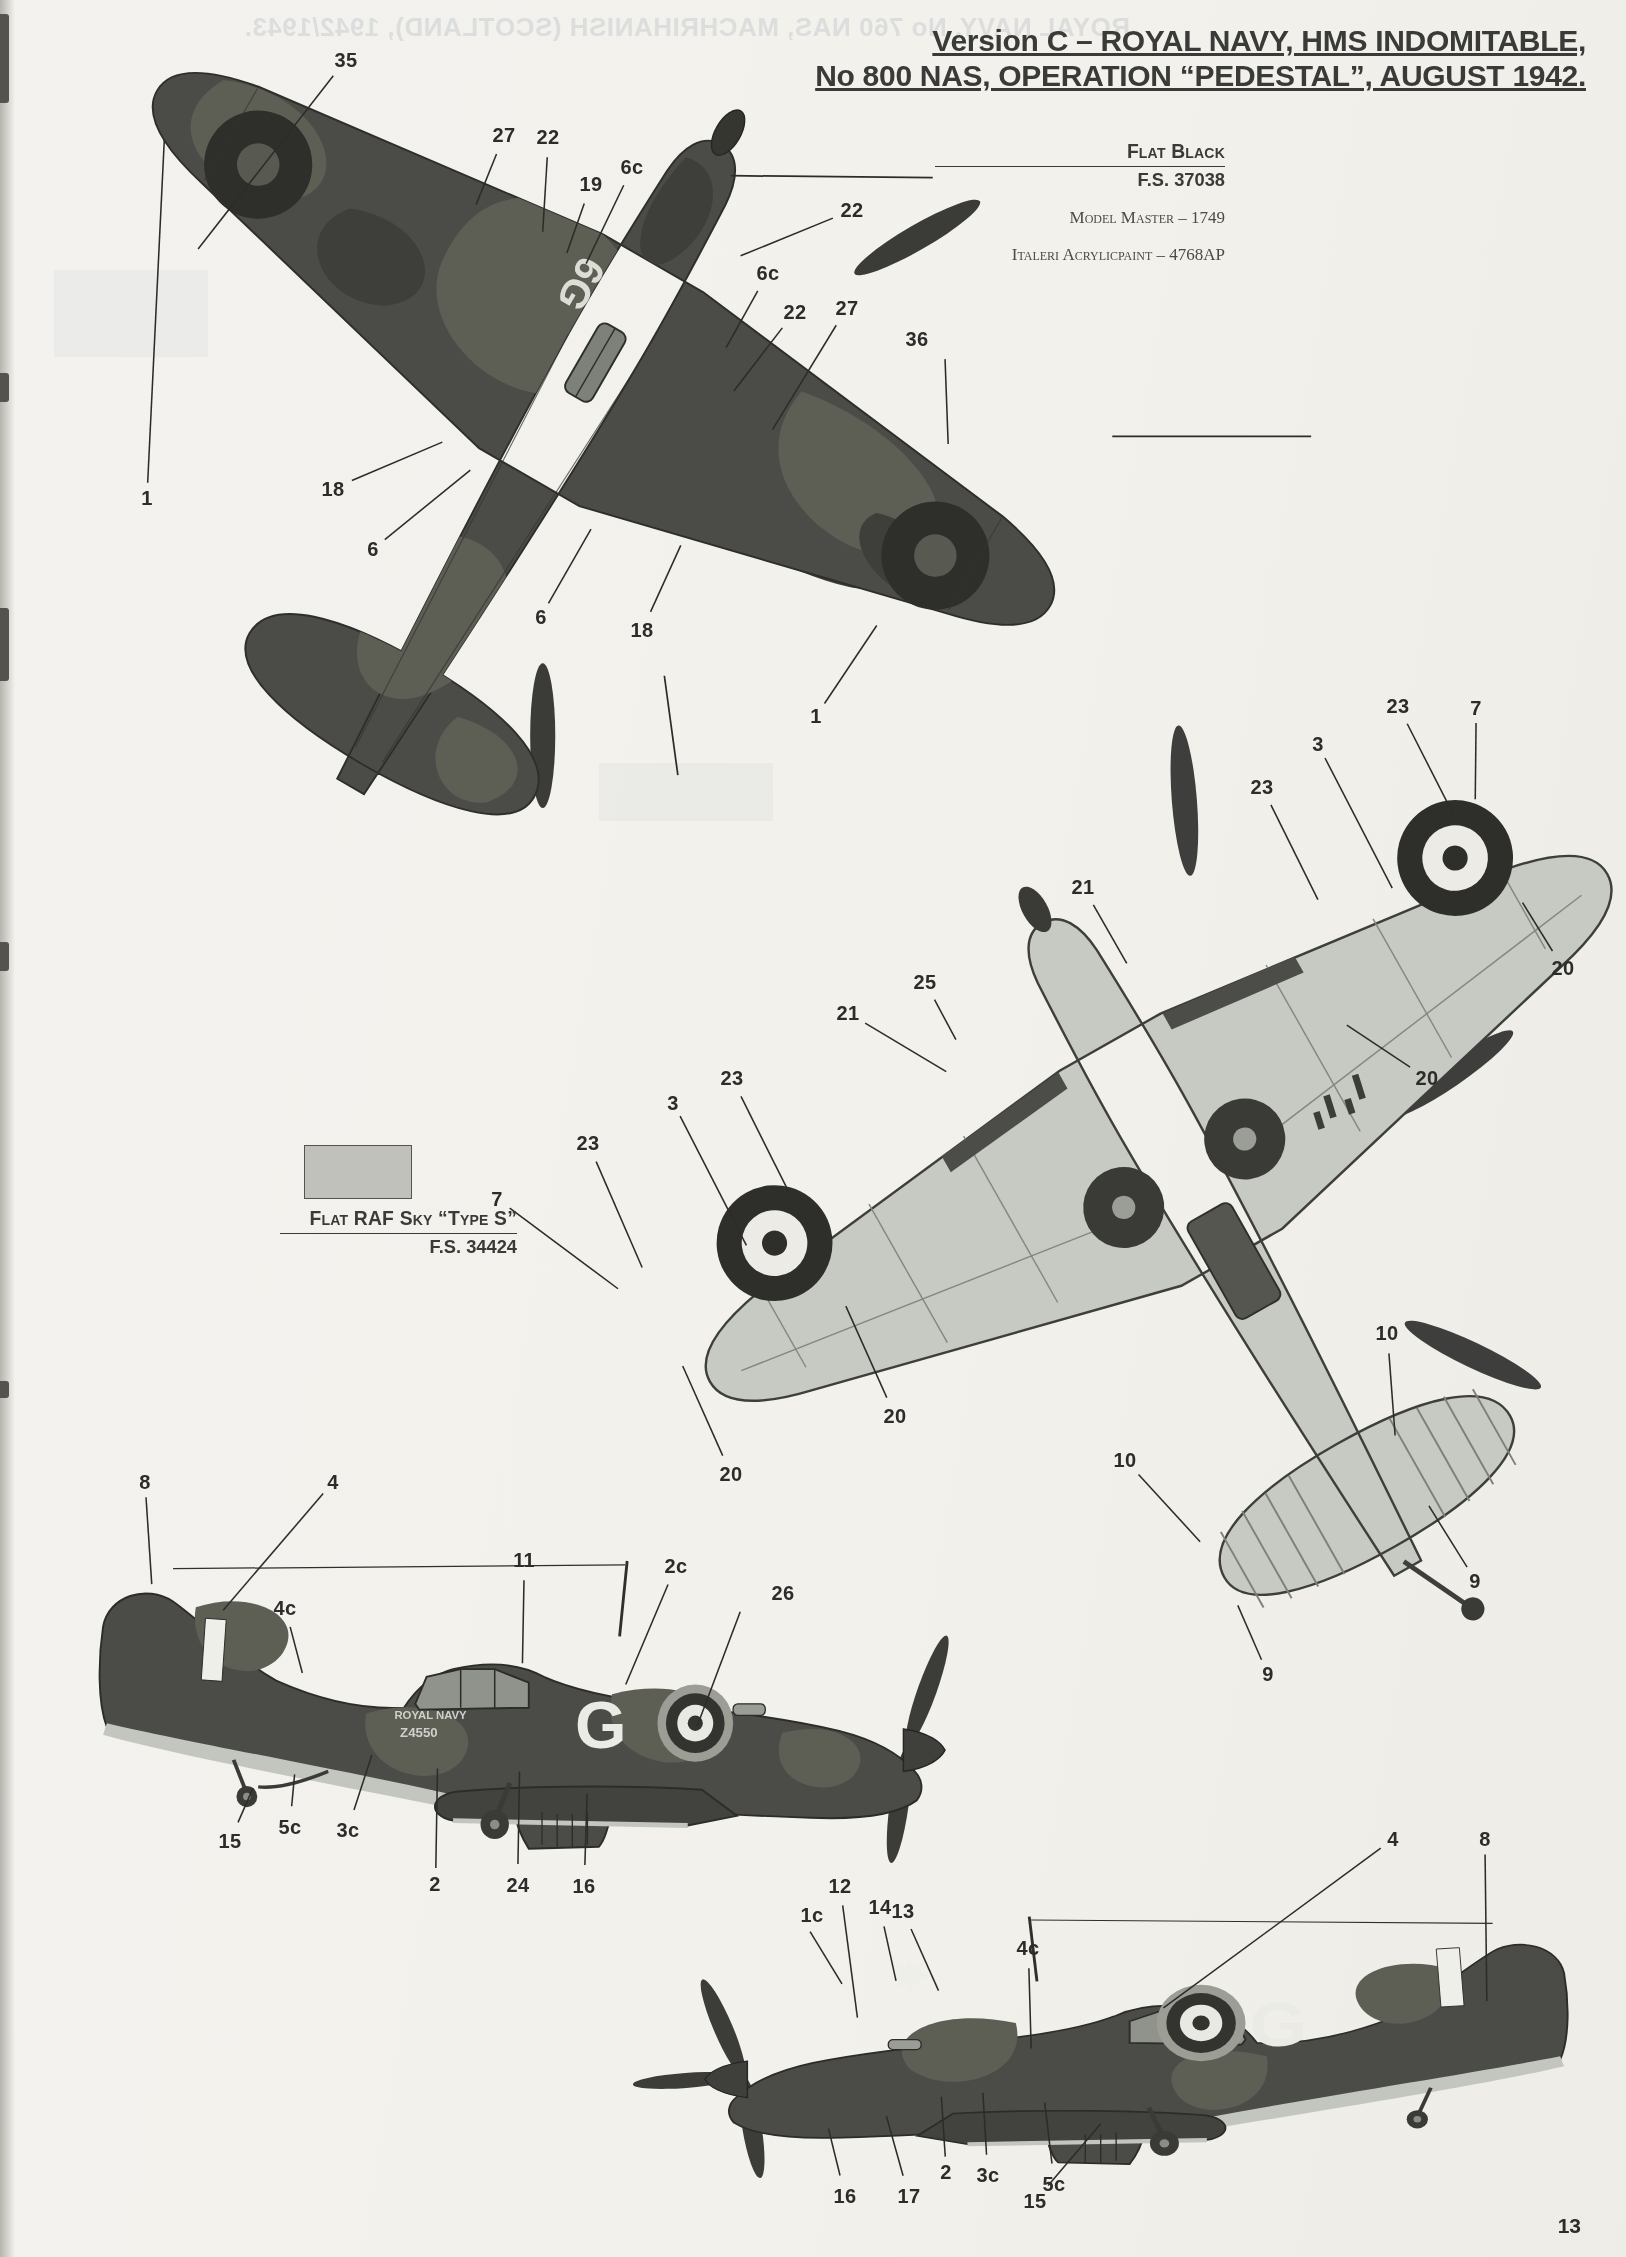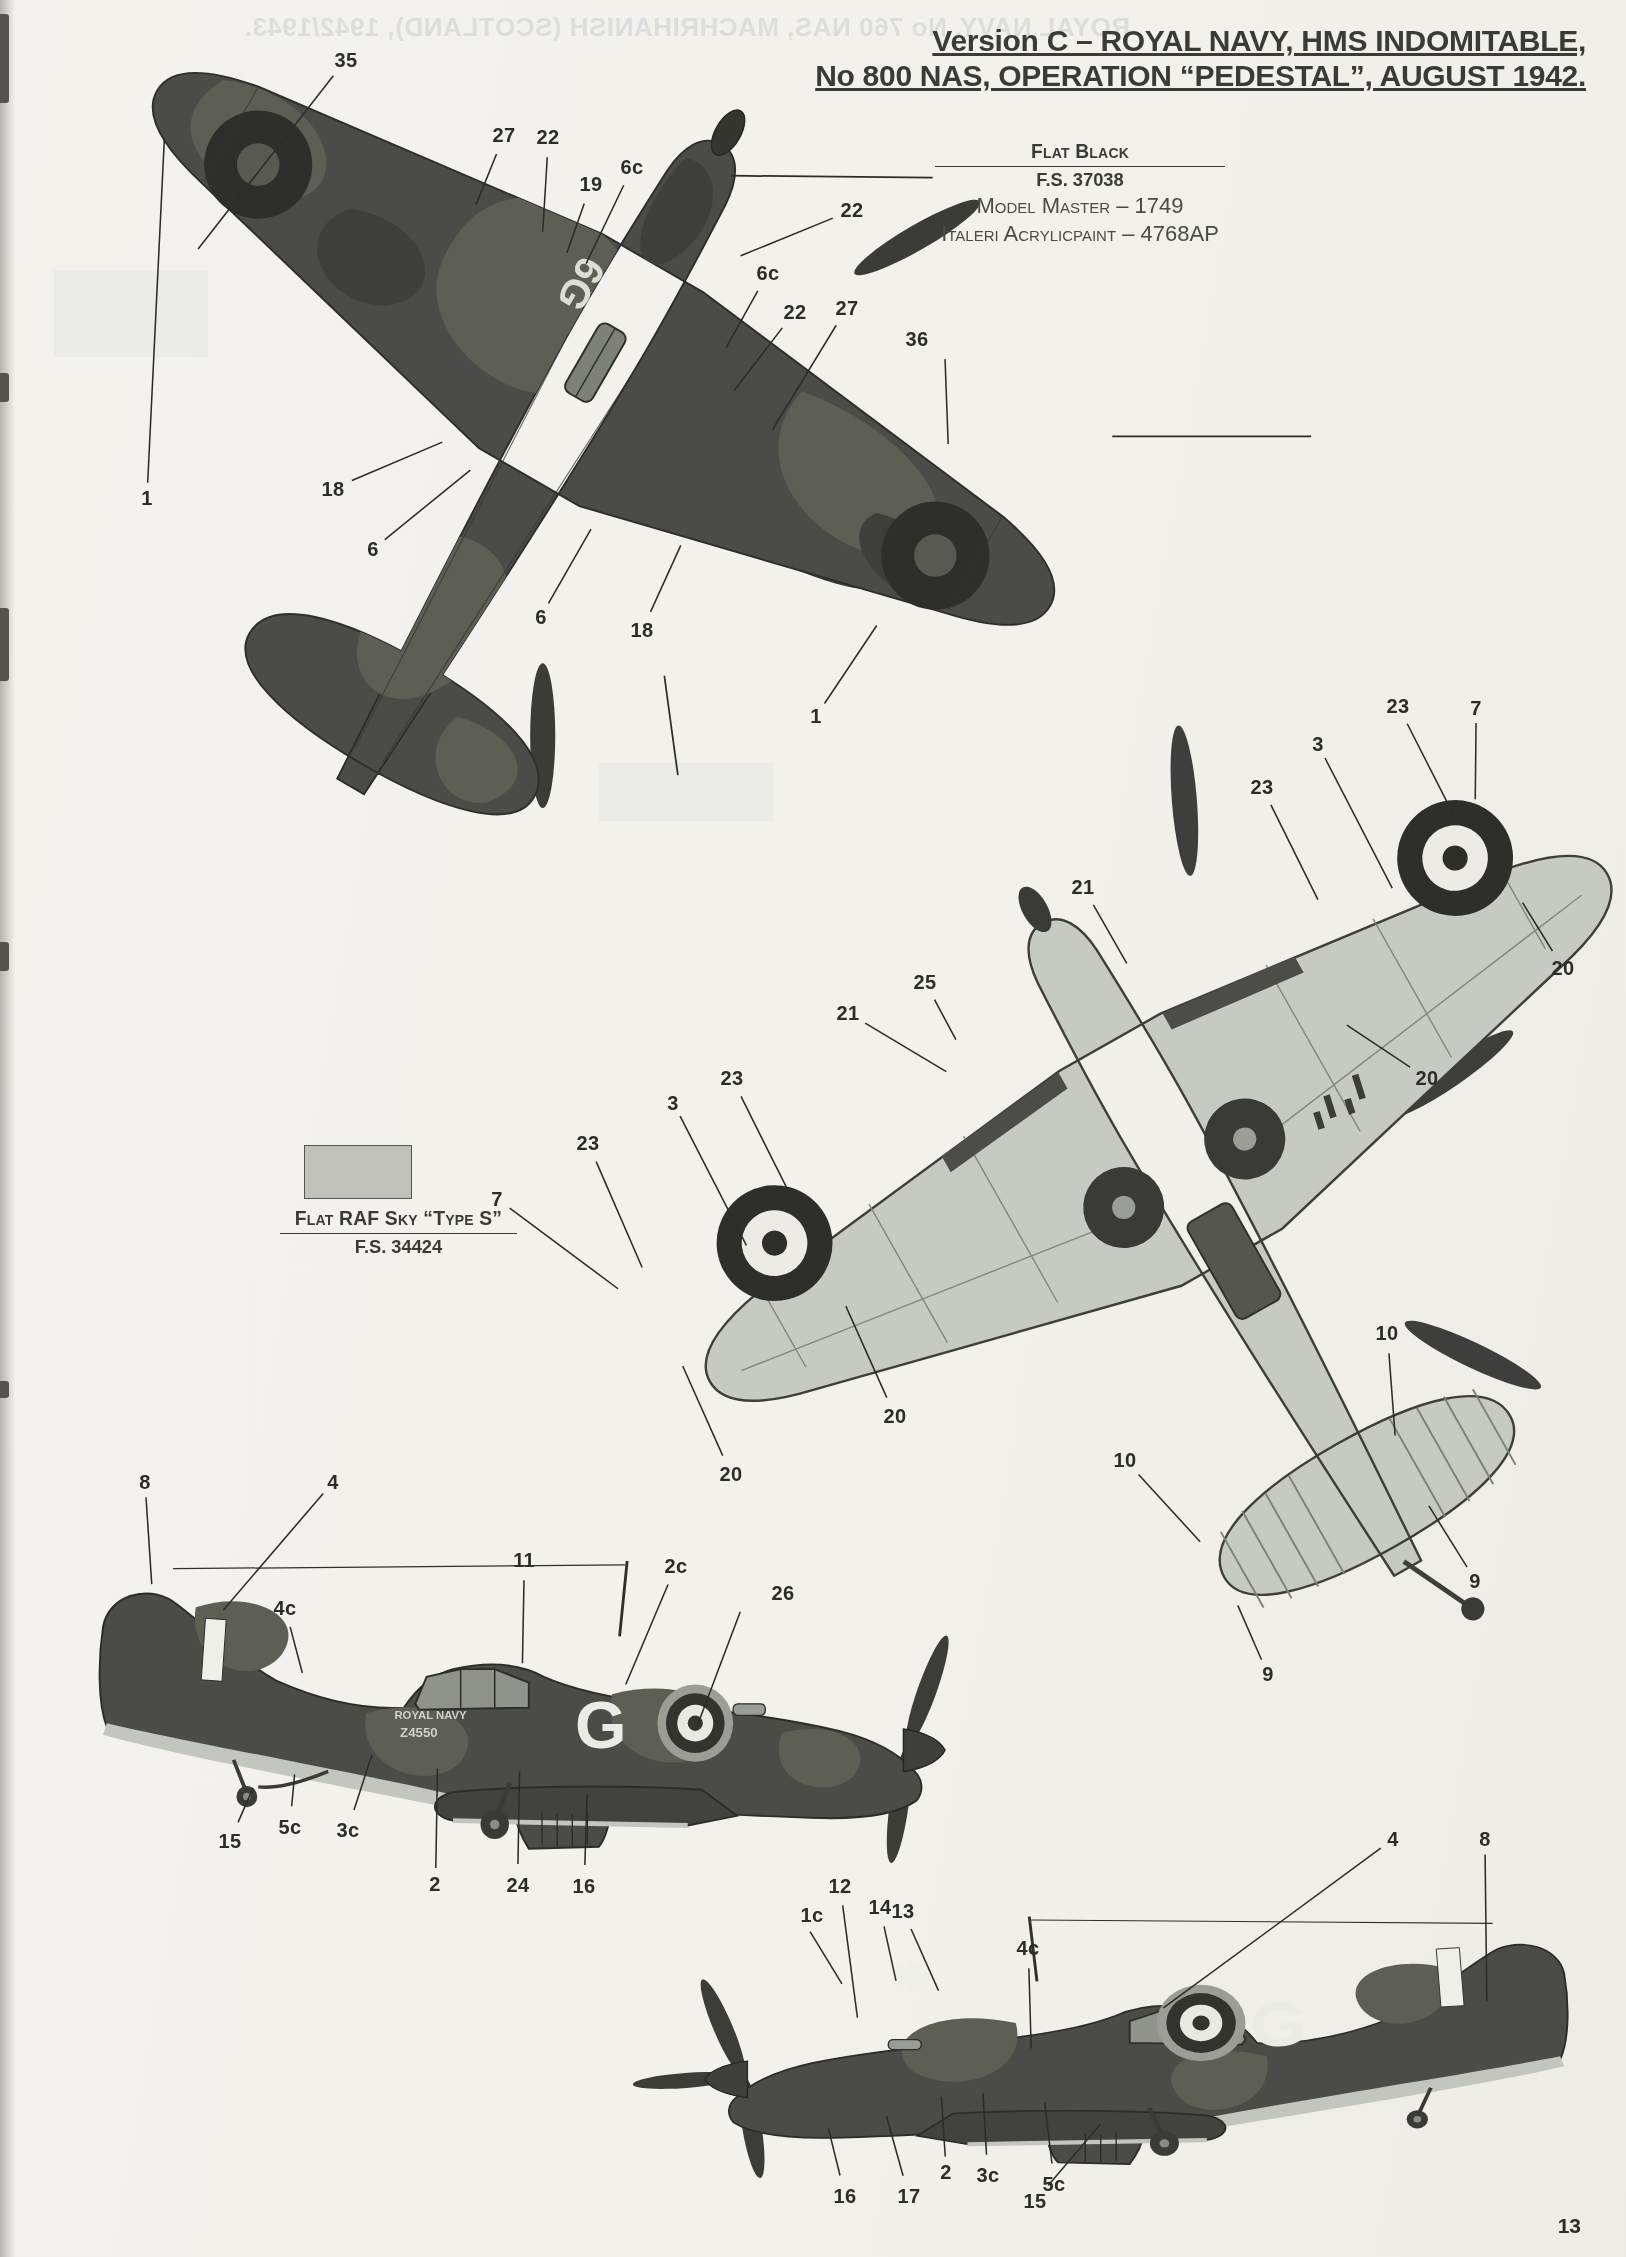--- a/index.html
+++ b/index.html
@@ -11,26 +11,26 @@
         background:linear-gradient(to right,#b7b4ad,rgba(183,180,173,0));}
   .edge-mark{position:absolute;left:0;width:8.7px;background:#55534e;border-radius:0 2.9px 2.9px 0;}
   
   .bleed{position:absolute;left:68px;top:11.6px;width:1062px;font-weight:bold;font-size:26px;
         letter-spacing:0.5px;color:rgba(95,110,135,.15);transform:scaleX(-1);white-space:nowrap;}
   .ghost{position:absolute;background:rgba(120,130,150,.06);}
   
   .title{position:absolute;top:23px;right:41px;text-align:right;font-weight:bold;
         font-size:30px;line-height:1.18;color:#3a3a38;letter-spacing:-0.3px;text-decoration:underline;}
   
-  .paint{position:absolute;text-align:center;color:#3a3a38;}
+  .paint{position:absolute;text-align:right;color:#3a3a38;}
   .paint .swatch{height:55px;border:1px solid #55544f;margin-bottom:8.7px;}
   .paint .pname{display:block;font-weight:bold;font-size:19.3px;font-variant:small-caps;
         border-bottom:1.9px solid #3a3a38;padding-bottom:2.9px;letter-spacing:0.2px;}
   .paint .pfs{display:block;font-weight:bold;font-size:18.3px;margin-top:2px;}
-  .paint .pline{display:block;font-size:22px;font-variant:small-caps;margin-top:2px;color:#4a4a46;}
+  .paint .pline{display:block;font-size:17px;font-variant:small-caps;margin-top:17px;color:#4a4a46;font-family:Liberation Serif, serif;}
   
   #callouts{position:absolute;left:0;top:0;width:100%;height:100%;}
   .callout{position:absolute;transform:translate(-50%,-50%);font-weight:bold;font-size:20px;
         color:#2c2c2a;letter-spacing:0.3px;white-space:nowrap;}
   #art{position:absolute;left:0;top:0;}
   #leaders line{stroke:#2c2c2a;stroke-width:1.6;}
   .paintline{stroke:#2c2c2a;stroke-width:1.8;}
   .page-num{position:absolute;right:46px;bottom:19.3px;font-weight:bold;font-size:21px;color:#2c2c2a;}
   text{font-family:"Liberation Sans",sans-serif;}
 </style>

